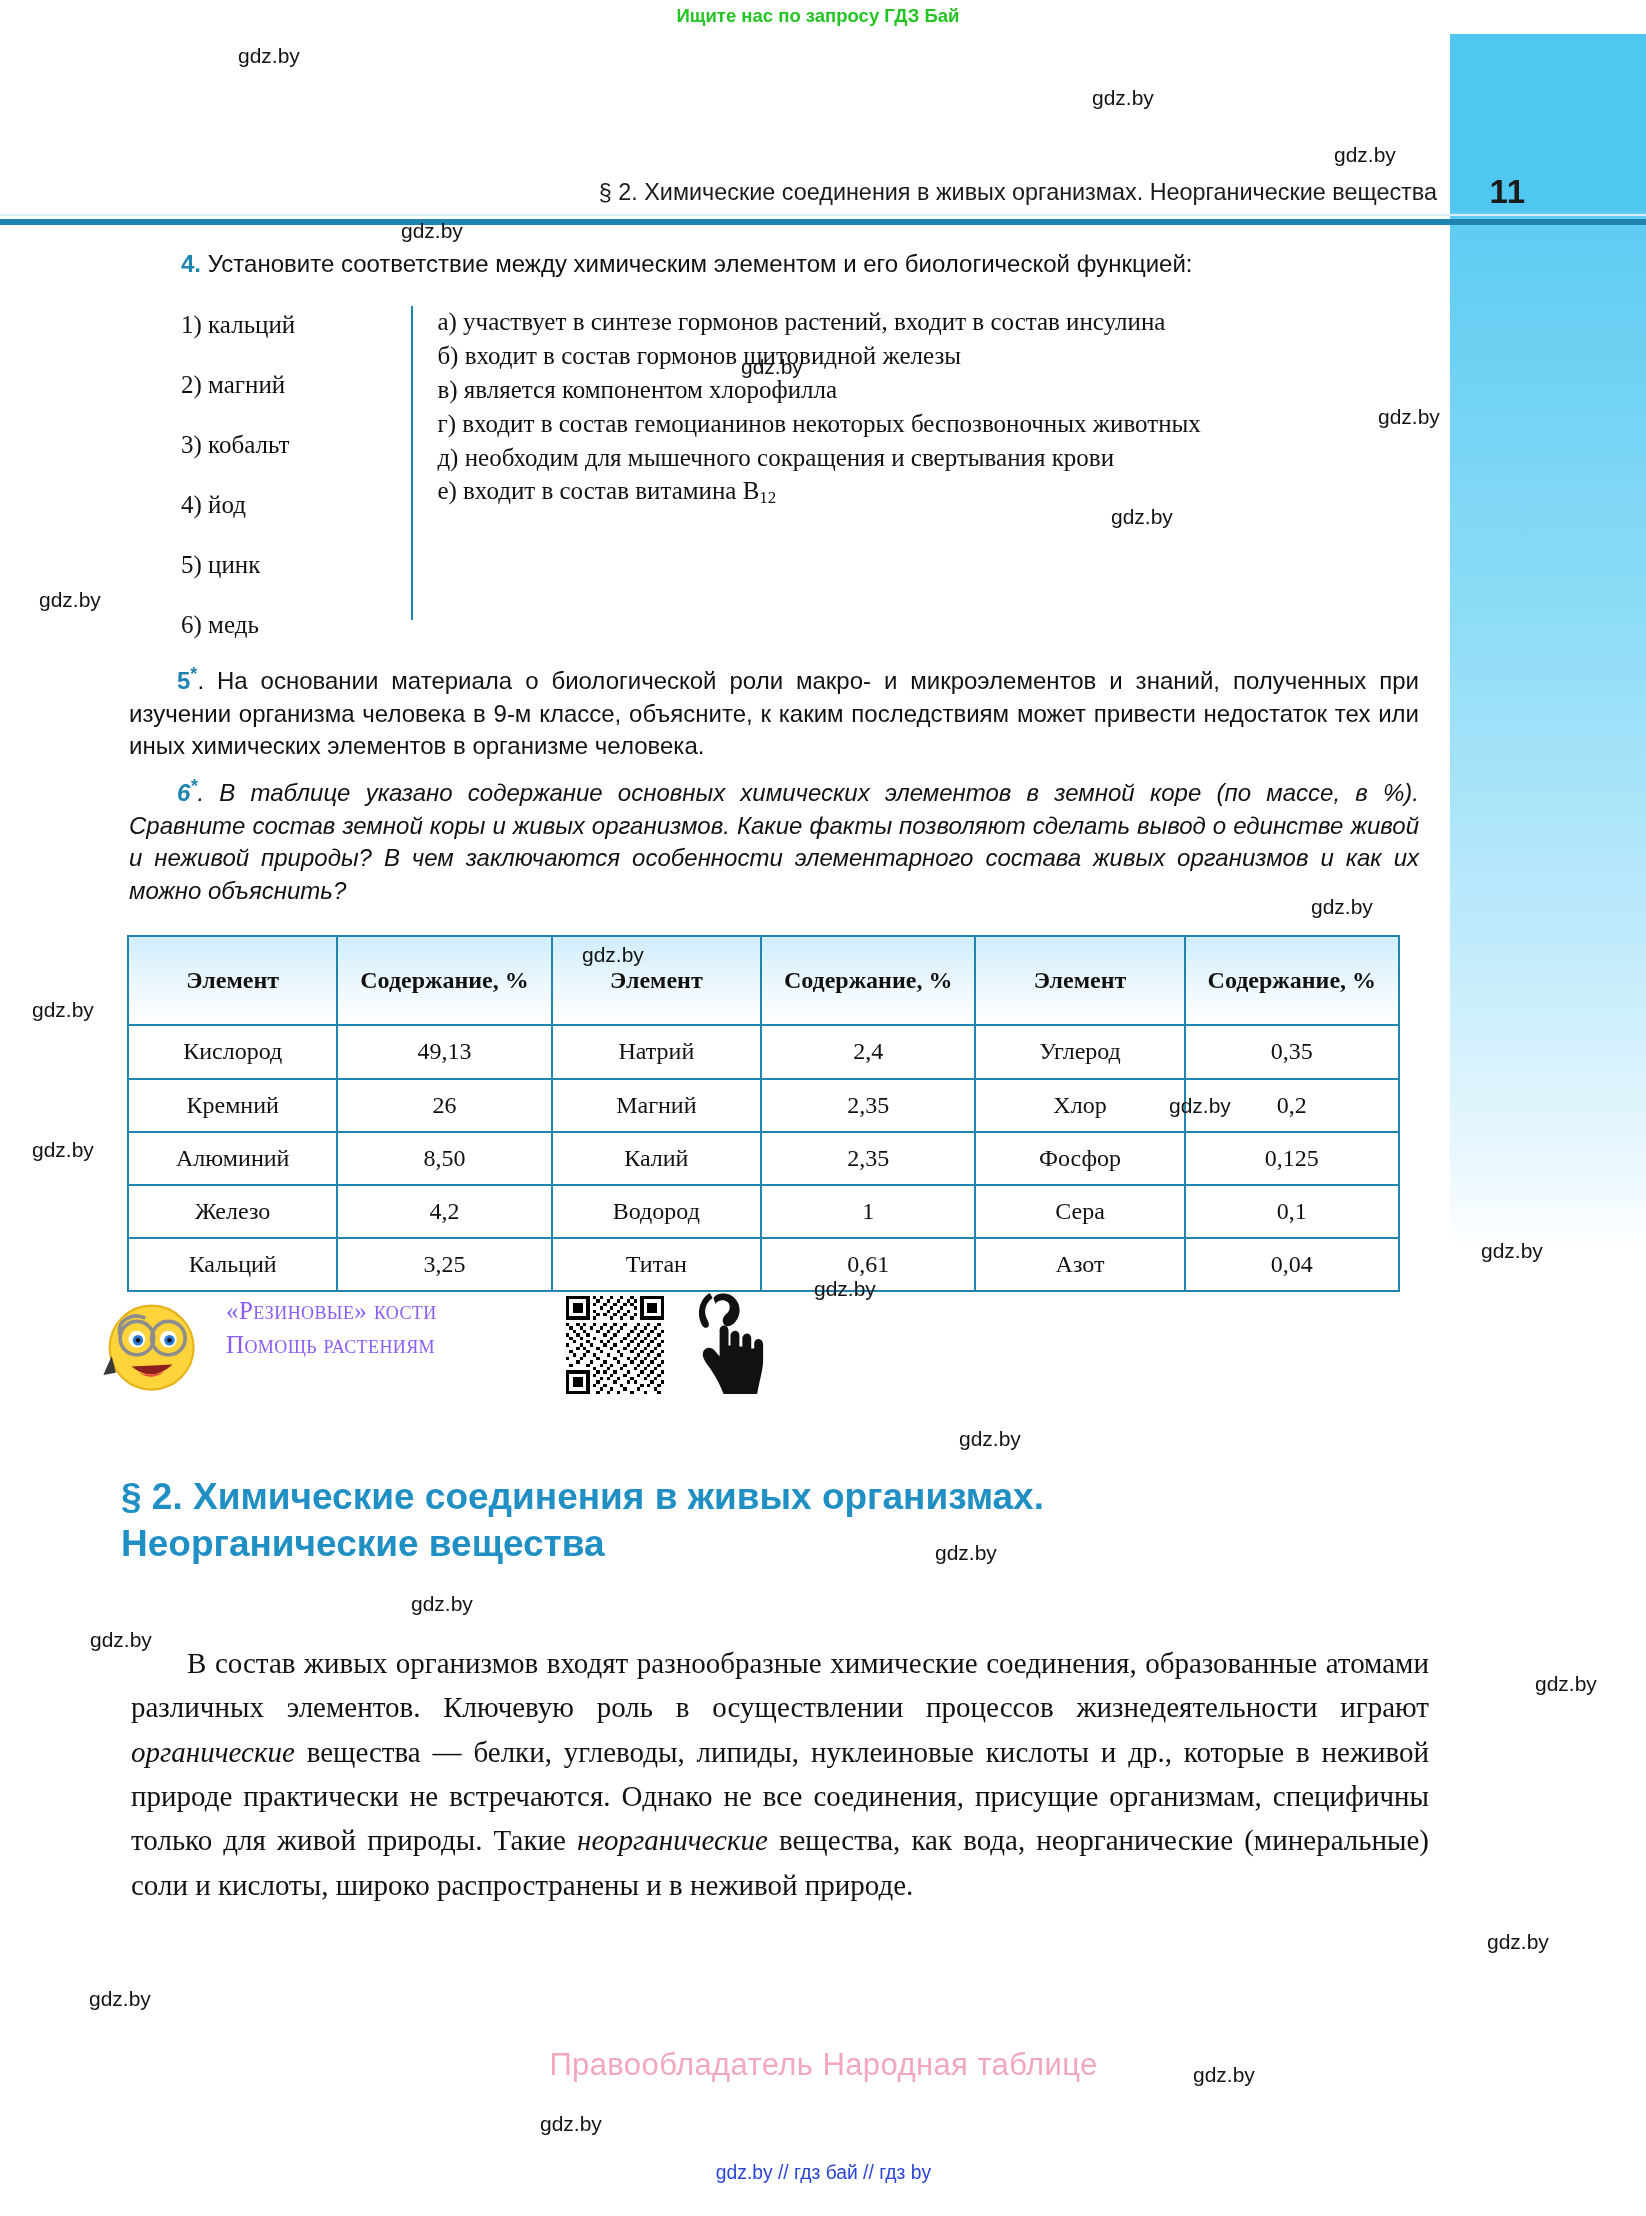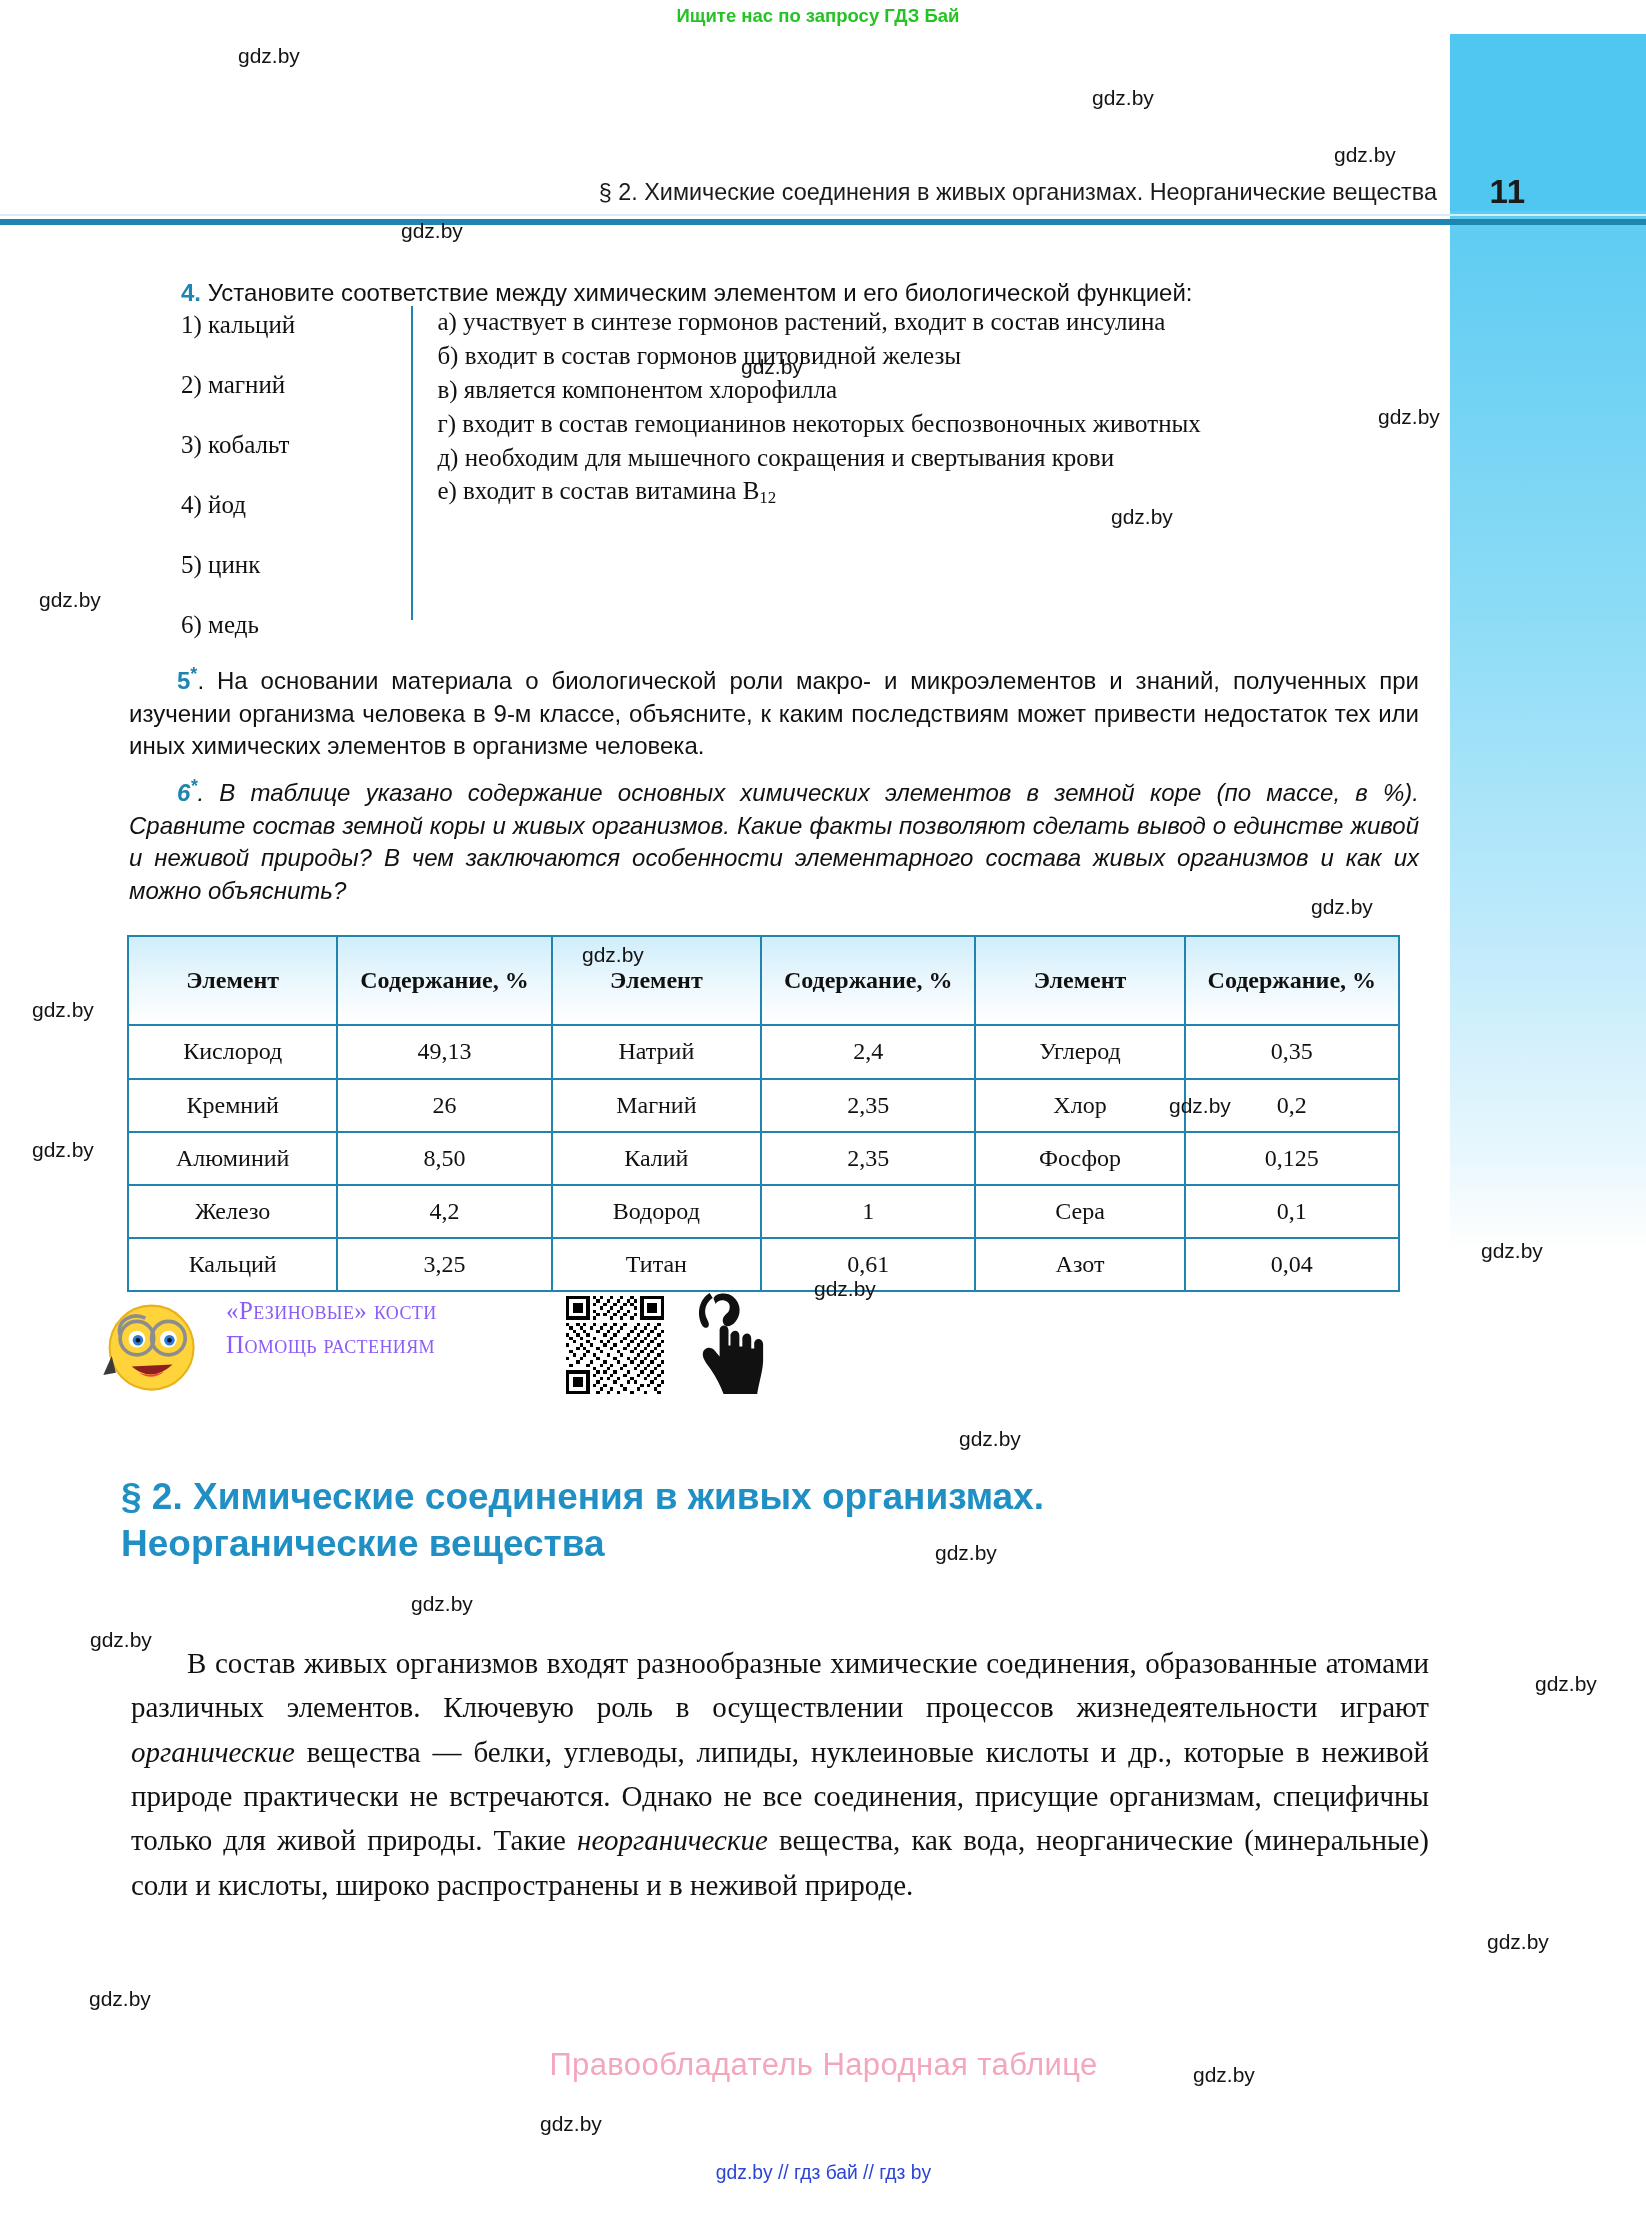--- a/index.html
+++ b/index.html
@@ -46,21 +46,21 @@
 
   
   .promo{
     position:absolute;left:0;right:11px;top:4.8px;text-align:center;
     font-family:"Liberation Sans",sans-serif;
     font-size:18.5px;font-weight:bold;color:#23c423;
   }
 
   
   .ex4-head{
-    position:absolute;left:181px;top:279px;width:1257px;
+    position:absolute;left:181px;top:250px;width:1257px;
     font-family:"Liberation Sans",sans-serif;font-size:24px;color:#111;
   }
   .num{color:#1f84b0;font-weight:bold;}
   .num sup{font-size:0.75em;}
 
   .match{
     position:absolute;left:181px;top:306px;width:1265px;
     display:flex;
   }
   .match-left{

